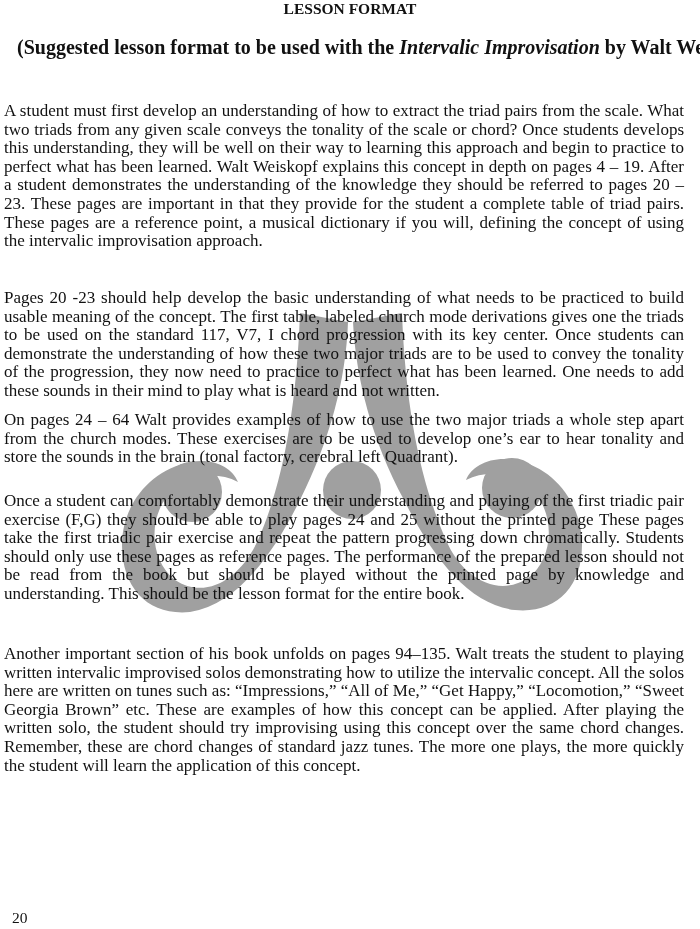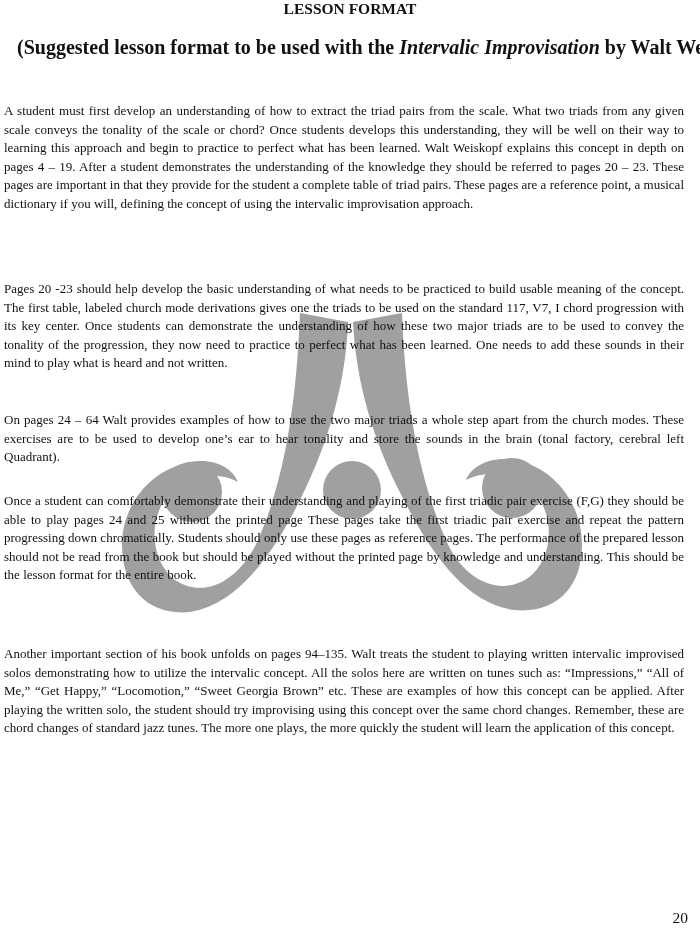--- a/index.html
+++ b/index.html
@@ -52,40 +52,41 @@
     margin: 0;
     white-space: nowrap;
   }
   .subtitle em {
     font-style: italic;
   }
   .body-text {
     position: absolute;
     left: 4px;
     width: 680px;
-    font-size: 13px;
+    font-size: 17px;
     line-height: 18.6px;
     text-align: justify;
     margin: 0;
   }
   .p1 { top: 102px; }
-  .p2 { top: 280px; }
+  .p2 { top: 289px; }
   .p3 { top: 411px; }
   .p4 { top: 492px; }
   .p5 { top: 645px; }
   .p6 { top: 766px; }
   .page-number {
     position: absolute;
     top: 909px;
     left: 0;
     width: 688px;
-    text-align: right;
+    text-align: left;
     font-size: 15.5px;
     line-height: 18px;
     margin: 0;
+    padding-left: 12px;
   }
 </style>
 </head>
 <body>
 
 <svg class="watermark" viewBox="0 0 700 929" xmlns="http://www.w3.org/2000/svg">
   <g fill="#a0a0a0">
 
     <path d="M300,313 L348,322
              C346,380 330,440 300,500

